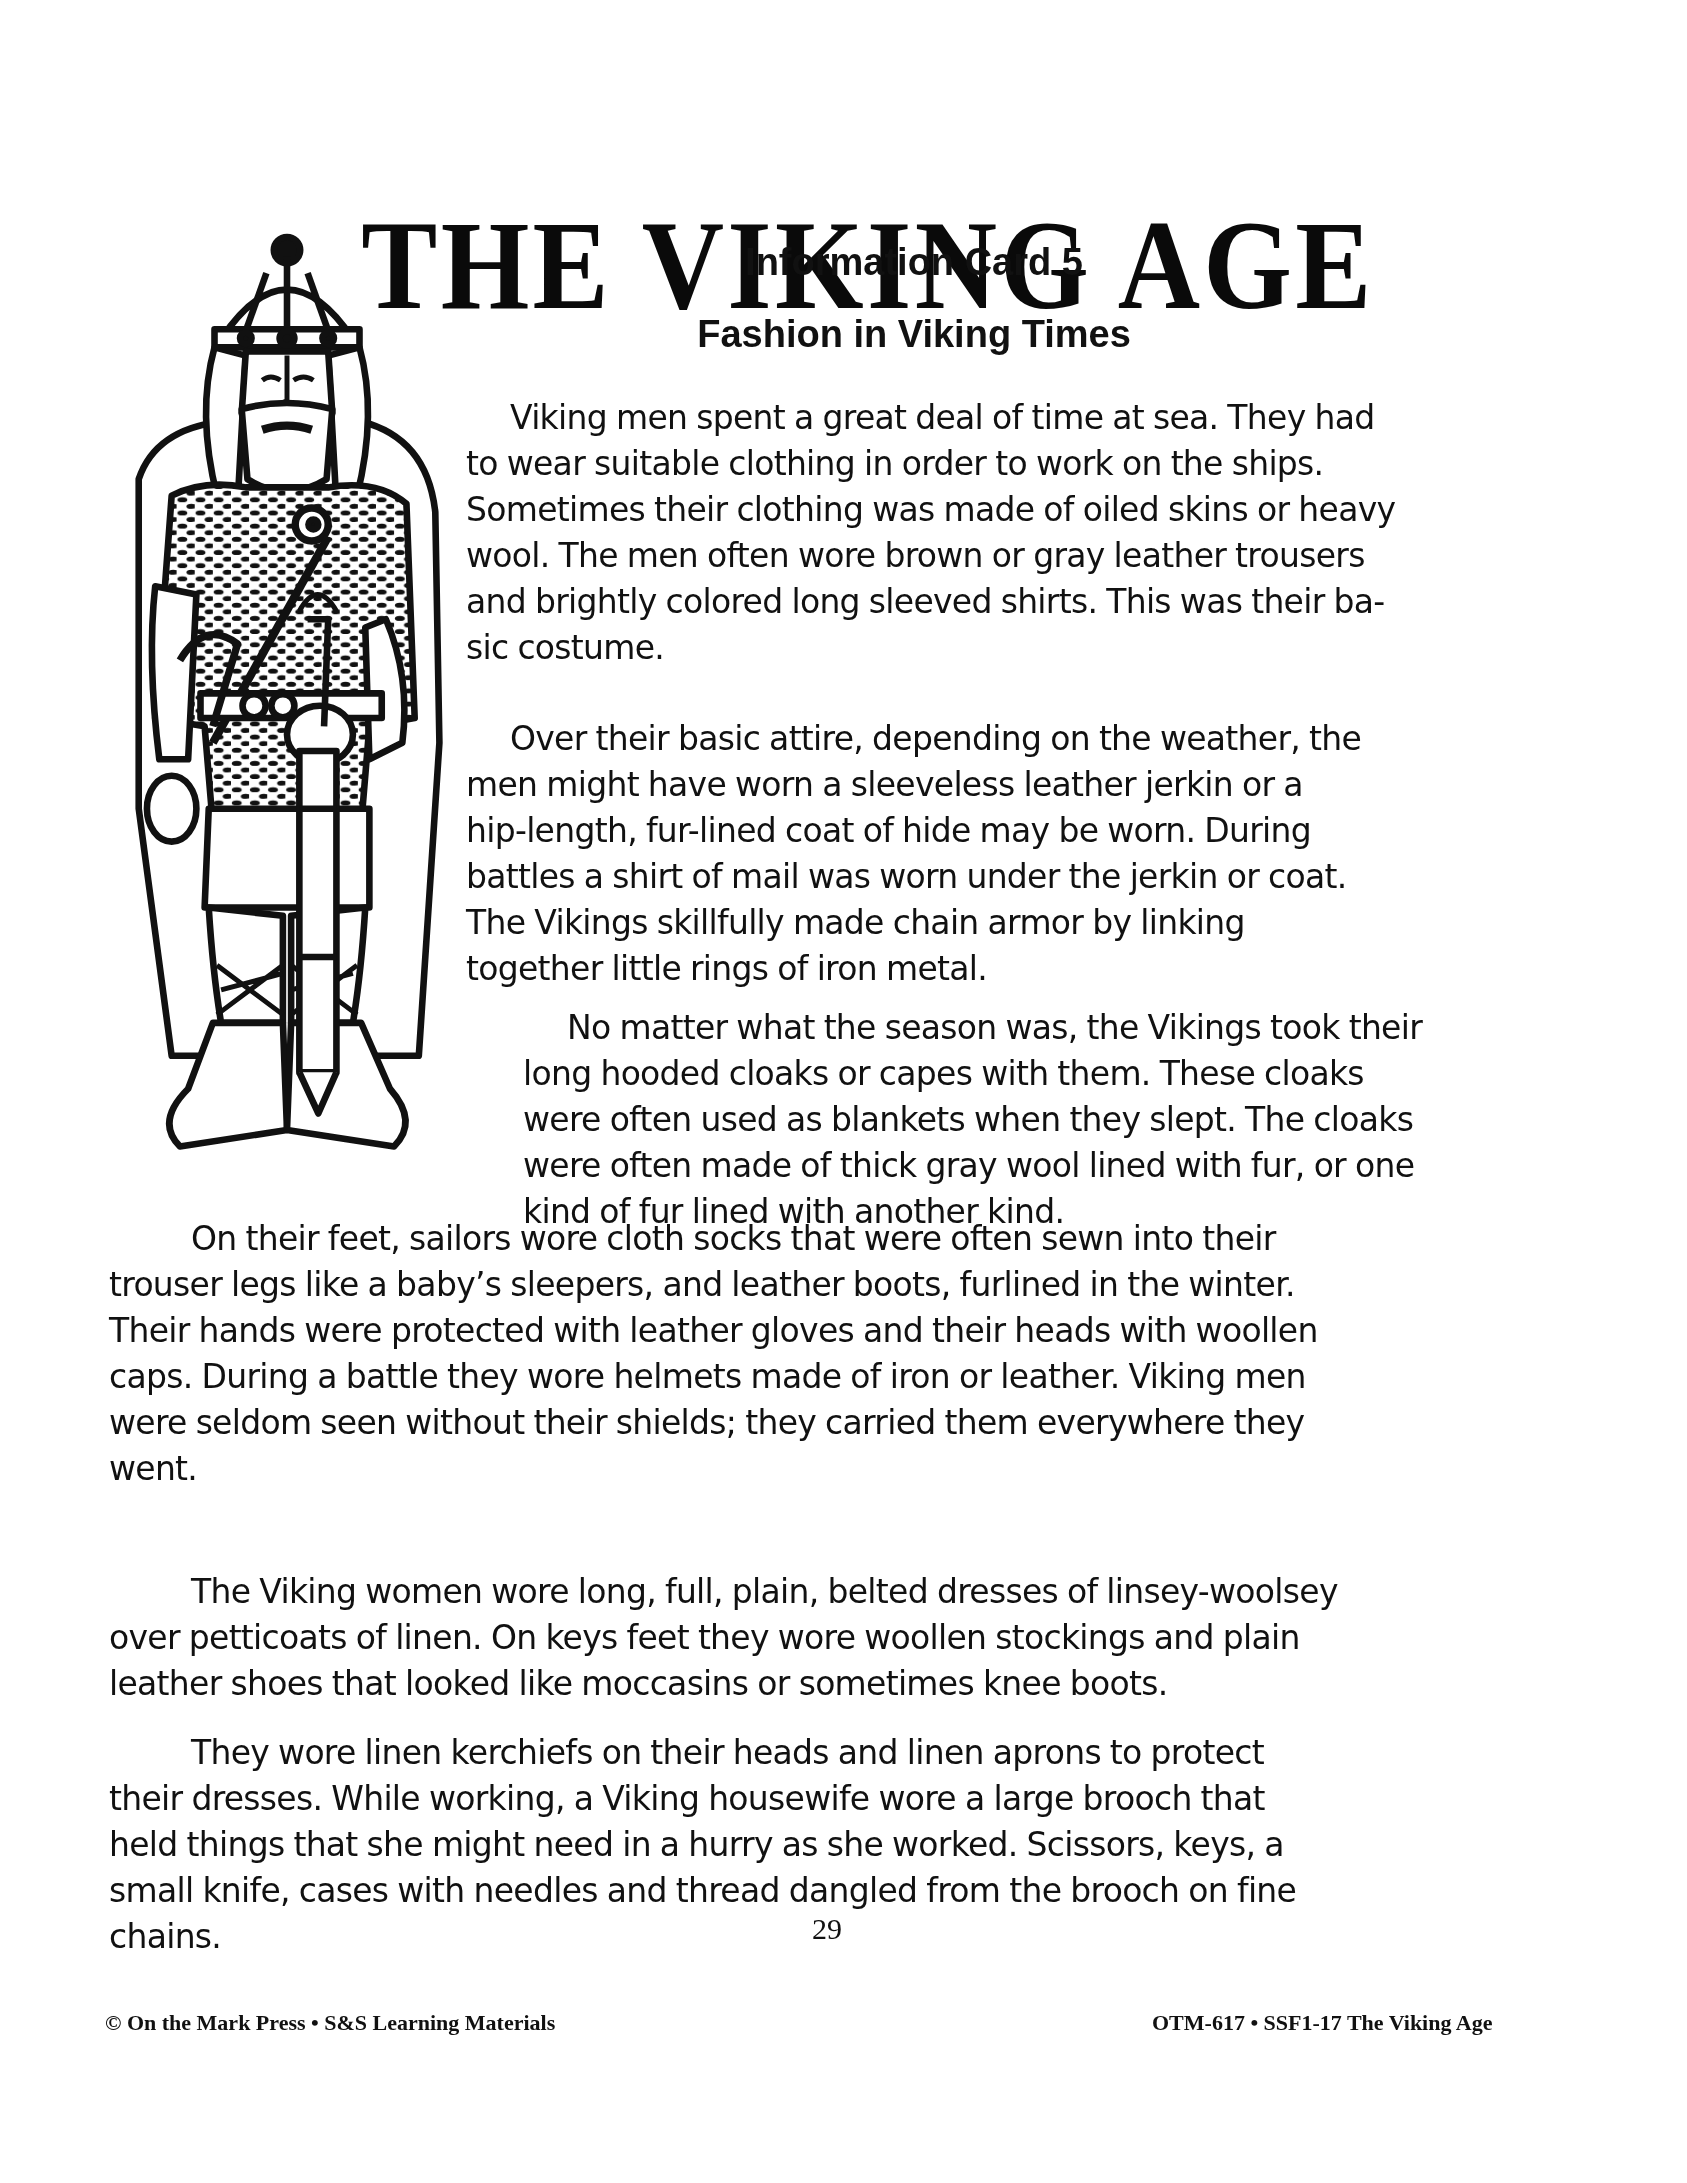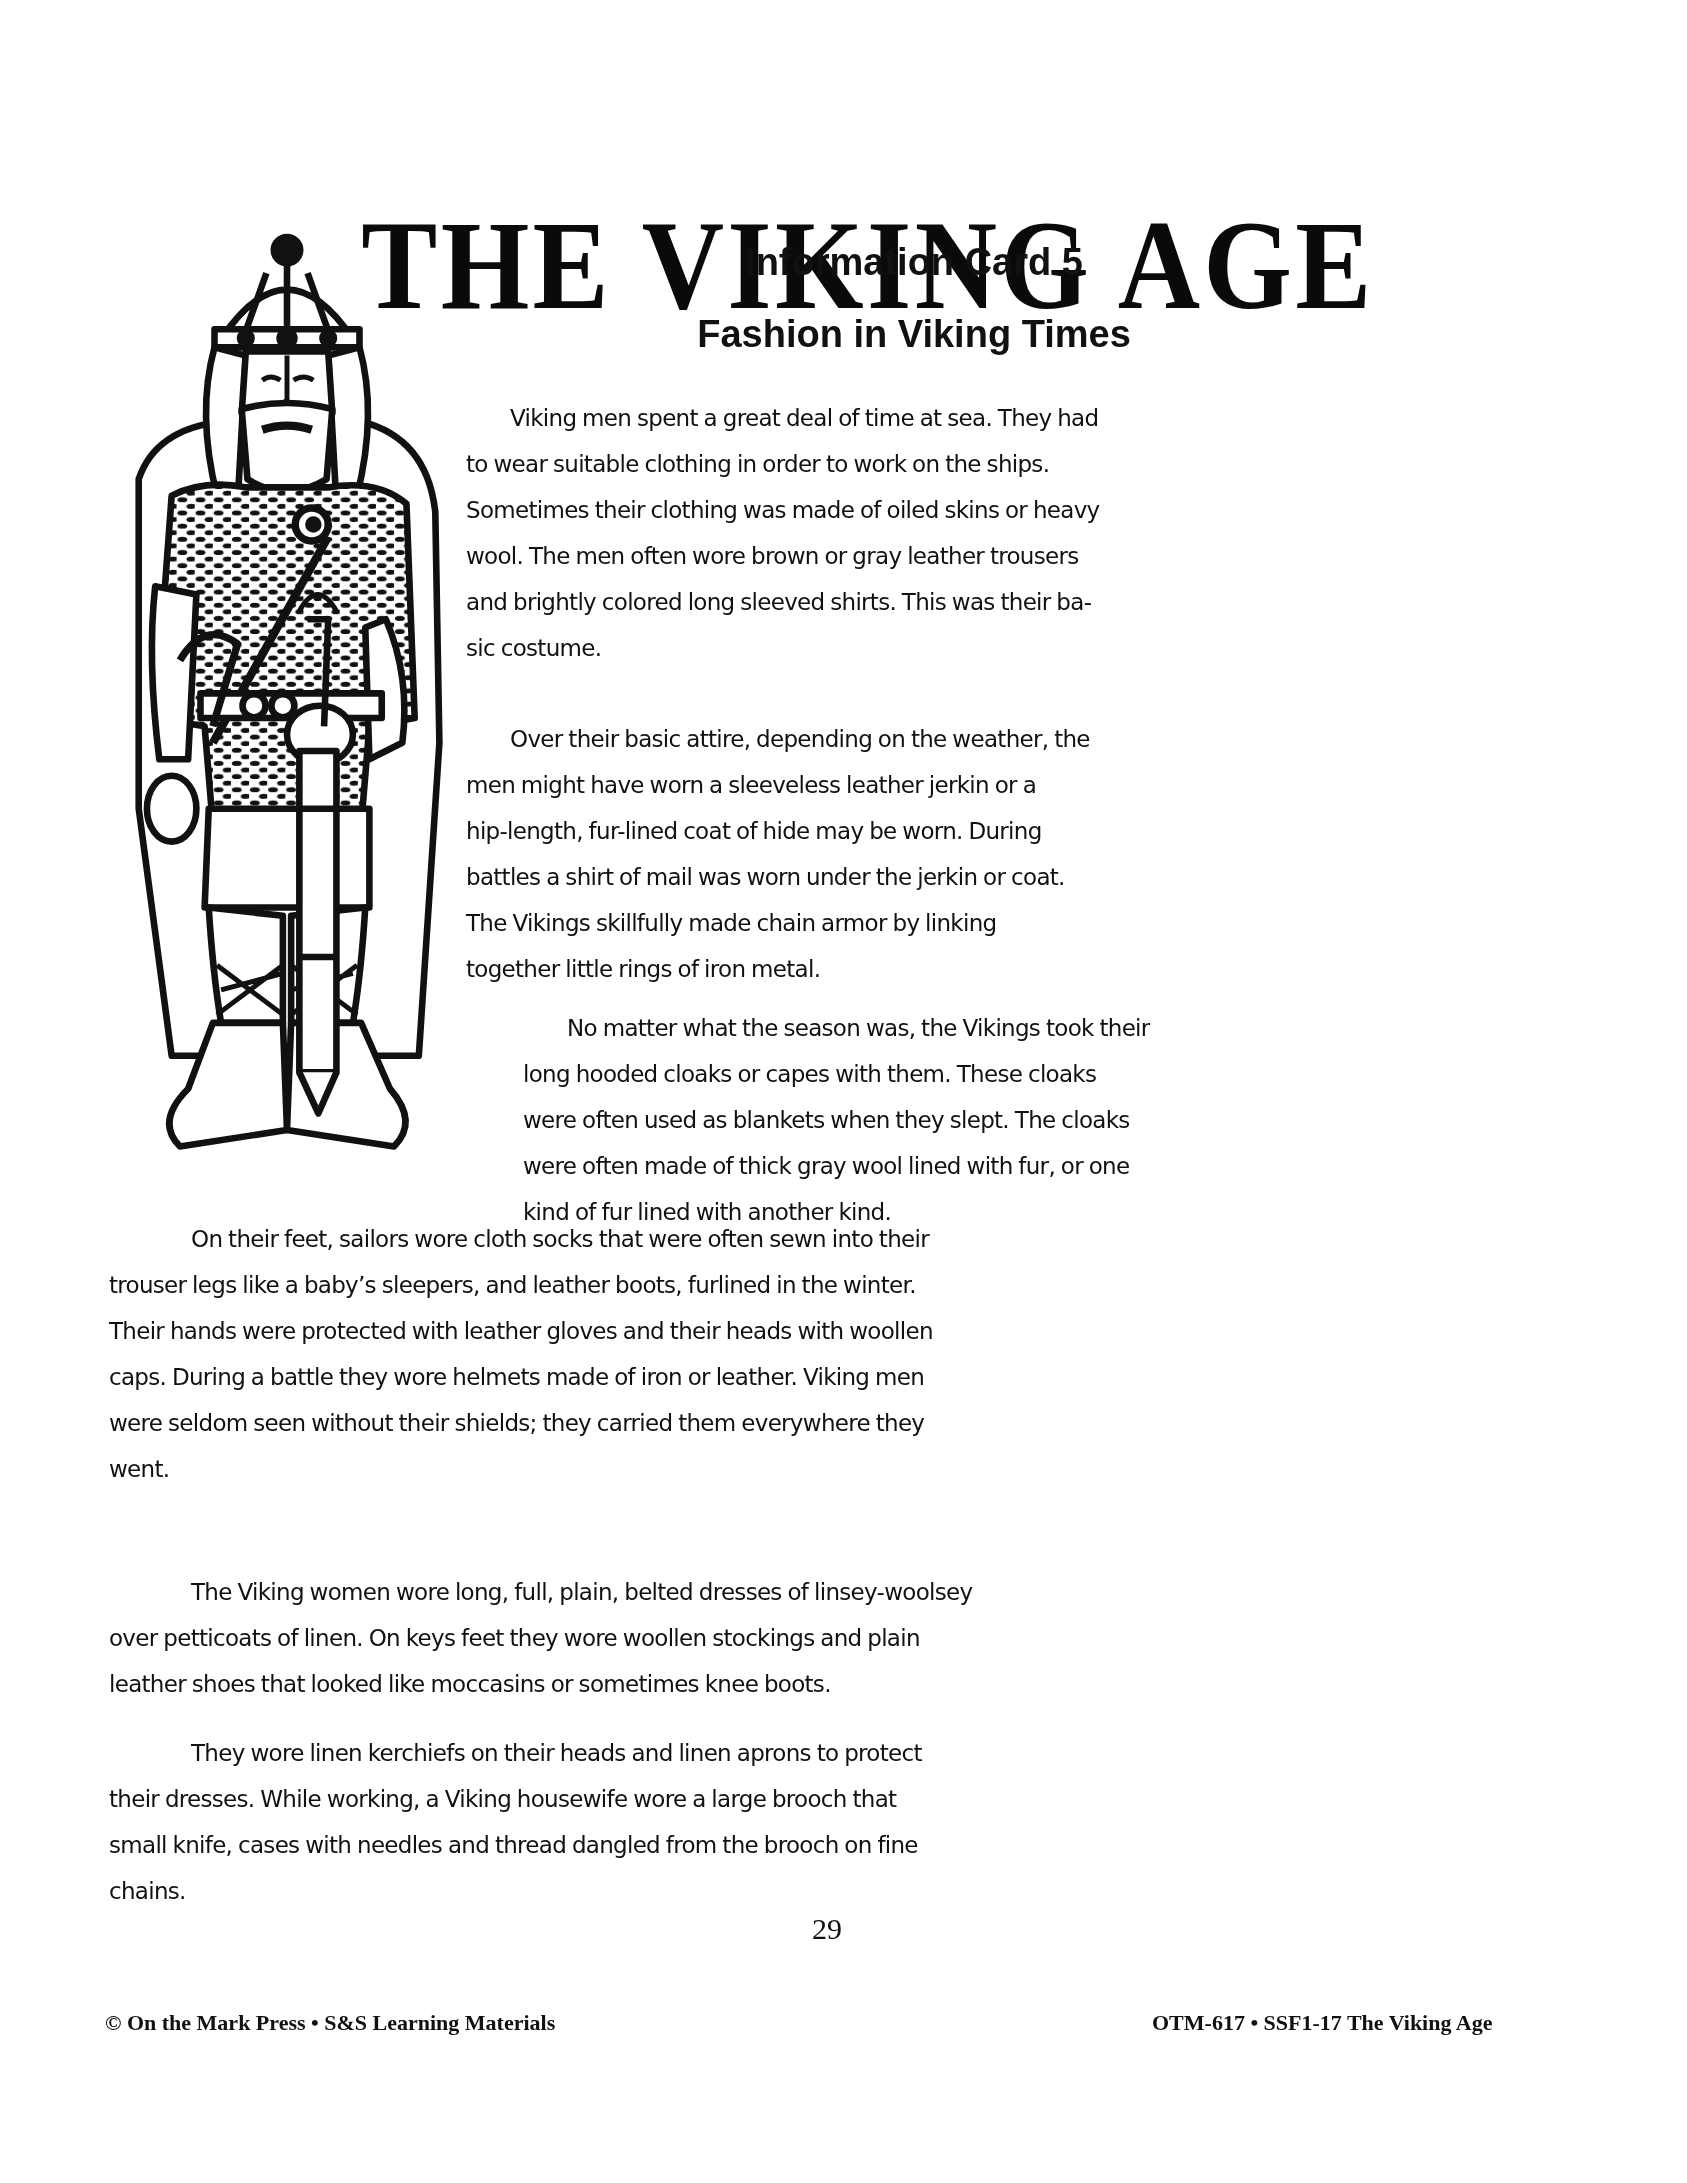--- a/index.html
+++ b/index.html
@@ -50,21 +50,21 @@
       position: absolute;
       left: 122px;
       top: 232px;
       width: 330px;
       height: 982px;
     }
 
     .para {
       position: absolute;
       font-family: "DejaVu Sans", sans-serif;
-      font-size: 23px;
+      font-size: 33px;
       line-height: 46px;
       color: #111;
       margin: 0;
       letter-spacing: -0.7px;
       word-spacing: -0.8px;
     }
     .para .line { display: block; white-space: nowrap; }
     .para .line.indent { padding-left: 44px; }
 
     .p1 { left: 466px; top: 395px; }
@@ -215,20 +215,21 @@
 
   <p class="para p5">
     <span class="line indent">The Viking women wore long, full, plain, belted dresses of linsey-woolsey</span>
     <span class="line">over petticoats of linen. On keys feet they wore woollen stockings and plain</span>
     <span class="line">leather shoes that looked like moccasins or sometimes knee boots.</span>
   </p>
 
   <p class="para p6">
     <span class="line indent">They wore linen kerchiefs on their heads and linen aprons to protect</span>
     <span class="line">their dresses. While working, a Viking housewife wore a large brooch that</span>
+    <span class="line">held things that she might need in a hurry as she worked. Scissors, keys, a</span>
     <span class="line">small knife, cases with needles and thread dangled from the brooch on fine</span>
     <span class="line">chains.</span>
   </p>
 
   <div class="footer footer-left">© On the Mark Press • S&amp;S Learning Materials</div>
   <div class="footer footer-center">29</div>
   <div class="footer footer-right">OTM-617 • SSF1-17 The Viking Age</div>
 
 </div>
 

